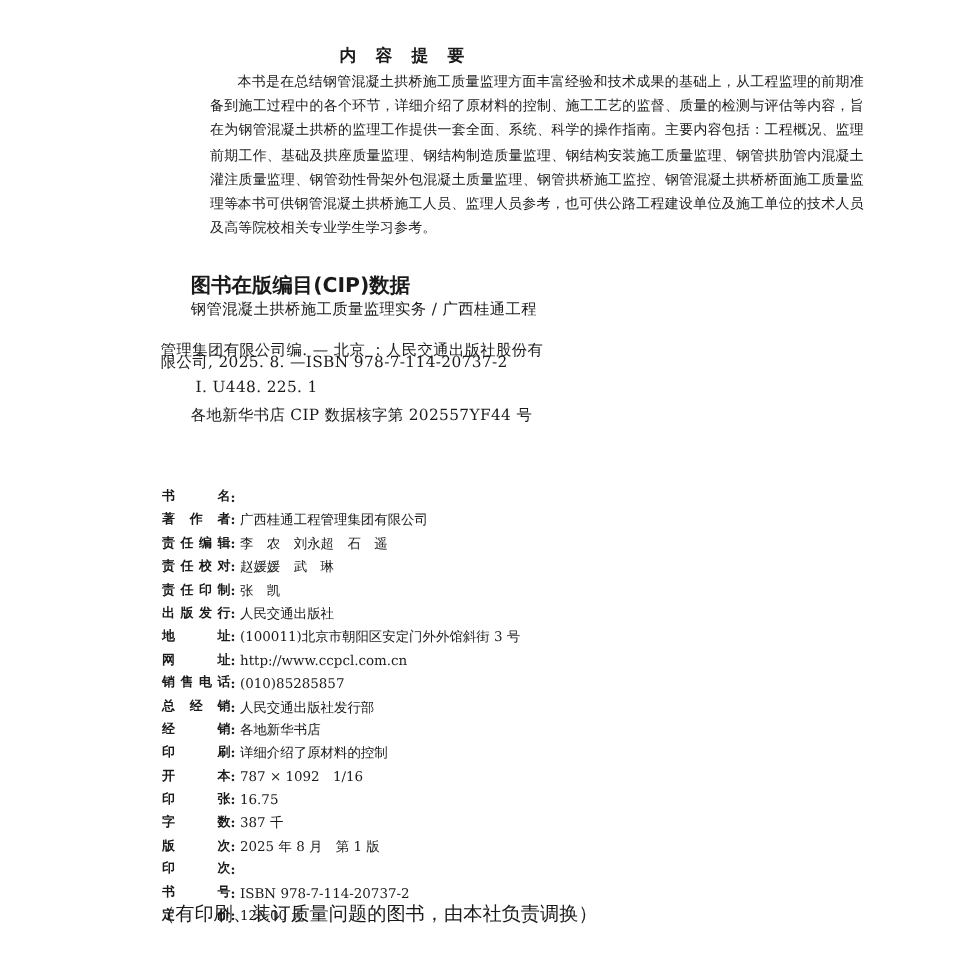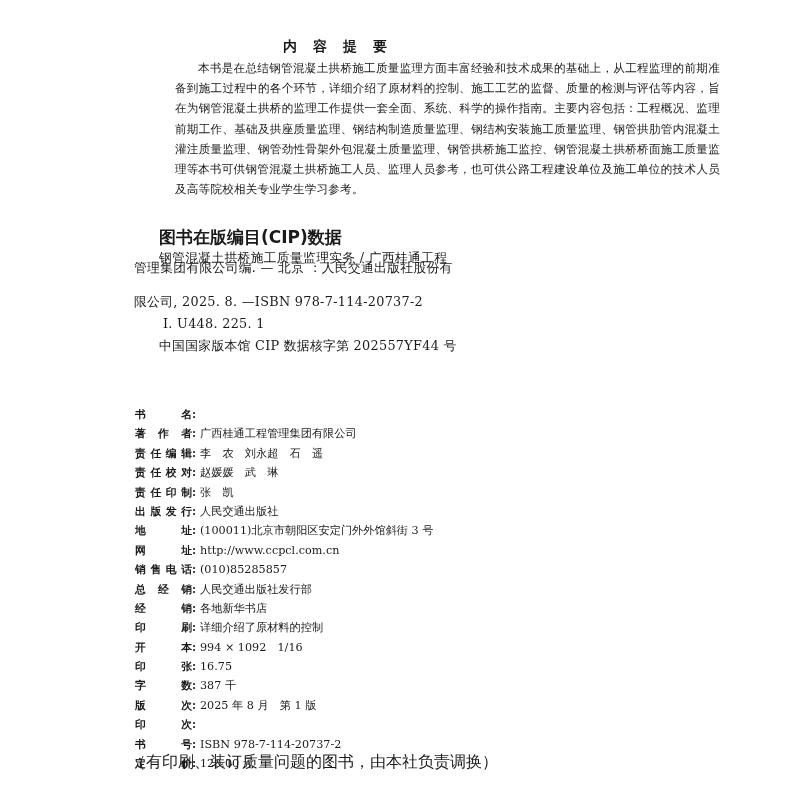--- a/index.html
+++ b/index.html
@@ -28,24 +28,24 @@
 </head>
 <body>
 
 <div class="abs title">内容提要</div>
 
 <div class="para p1">本书是在总结钢管混凝土拱桥施工质量监理方面丰富经验和技术成果的基础上，从工程监理的前期准备到施工过程中的各个环节，详细介绍了原材料的控制、施工工艺的监督、质量的检测与评估等内容，旨在为钢管混凝土拱桥的监理工作提供一套全面、系统、科学的操作指南。主要内容包括：工程概况、监理前期工作、基础及拱座质量监理、钢结构制造质量监理、钢结构安装施工质量监理、钢管拱肋管内混凝土灌注质量监理、钢管劲性骨架外包混凝土质量监理、钢管拱桥施工监控、钢管混凝土拱桥桥面施工质量监理等。</div>
 <div class="para p2">本书可供钢管混凝土拱桥施工人员、监理人员参考，也可供公路工程建设单位及施工单位的技术人员及高等院校相关专业学生学习参考。</div>
 
 <div class="abs cip-head">图书在版编目(CIP)数据</div>
 <div class="abs cip-line" style="top:250px; left:159px;">钢管混凝土拱桥施工质量监理实务 / 广西桂通工程</div>
-<div class="abs cip-line" style="top:260px; left:134px;">管理集团有限公司编. — 北京 ：人民交通出版社股份有</div>
+<div class="abs cip-line" style="top:284px; left:134px;">管理集团有限公司编. — 北京 ：人民交通出版社股份有</div>
 <div class="abs cip-line" style="top:294px; left:134px;">限公司, 2025. 8. —ISBN  978-7-114-20737-2</div>
 <div class="abs cip-line" style="top:316px; left:163px;">Ⅰ. U448. 225. 1</div>
-<div class="abs cip-line" style="top:338px; left:159px;">中国国家版本馆 CIP 数据核字第 202557YF44 号</div>
+<div class="abs cip-line" style="top:338px; left:159px;">各地新华书店 CIP 数据核字第 202557YF44 号</div>
 
 <div class="info">
   <div class="info-row">
     <span class="info-label">书名</span>
       <span class="info-colon">:</span>
   </div>
   <div class="info-row">
     <span class="info-label">著作者</span>
       <span class="info-colon">:</span>
       <span class="info-value">广西桂通工程管理集团有限公司</span>
@@ -96,21 +96,21 @@
       <span class="info-value">各地新华书店</span>
   </div>
   <div class="info-row">
     <span class="info-label">印刷</span>
       <span class="info-colon">:</span>
       <span class="info-value">详细介绍了原材料的控制</span>
   </div>
   <div class="info-row">
     <span class="info-label">开本</span>
       <span class="info-colon">:</span>
-      <span class="info-value">994 × 1092　1/16</span>
+      <span class="info-value">787 × 1092　1/16</span>
   </div>
   <div class="info-row">
     <span class="info-label">印张</span>
       <span class="info-colon">:</span>
       <span class="info-value">16.75</span>
   </div>
   <div class="info-row">
     <span class="info-label">字数</span>
       <span class="info-colon">:</span>
       <span class="info-value">387 千</span>

